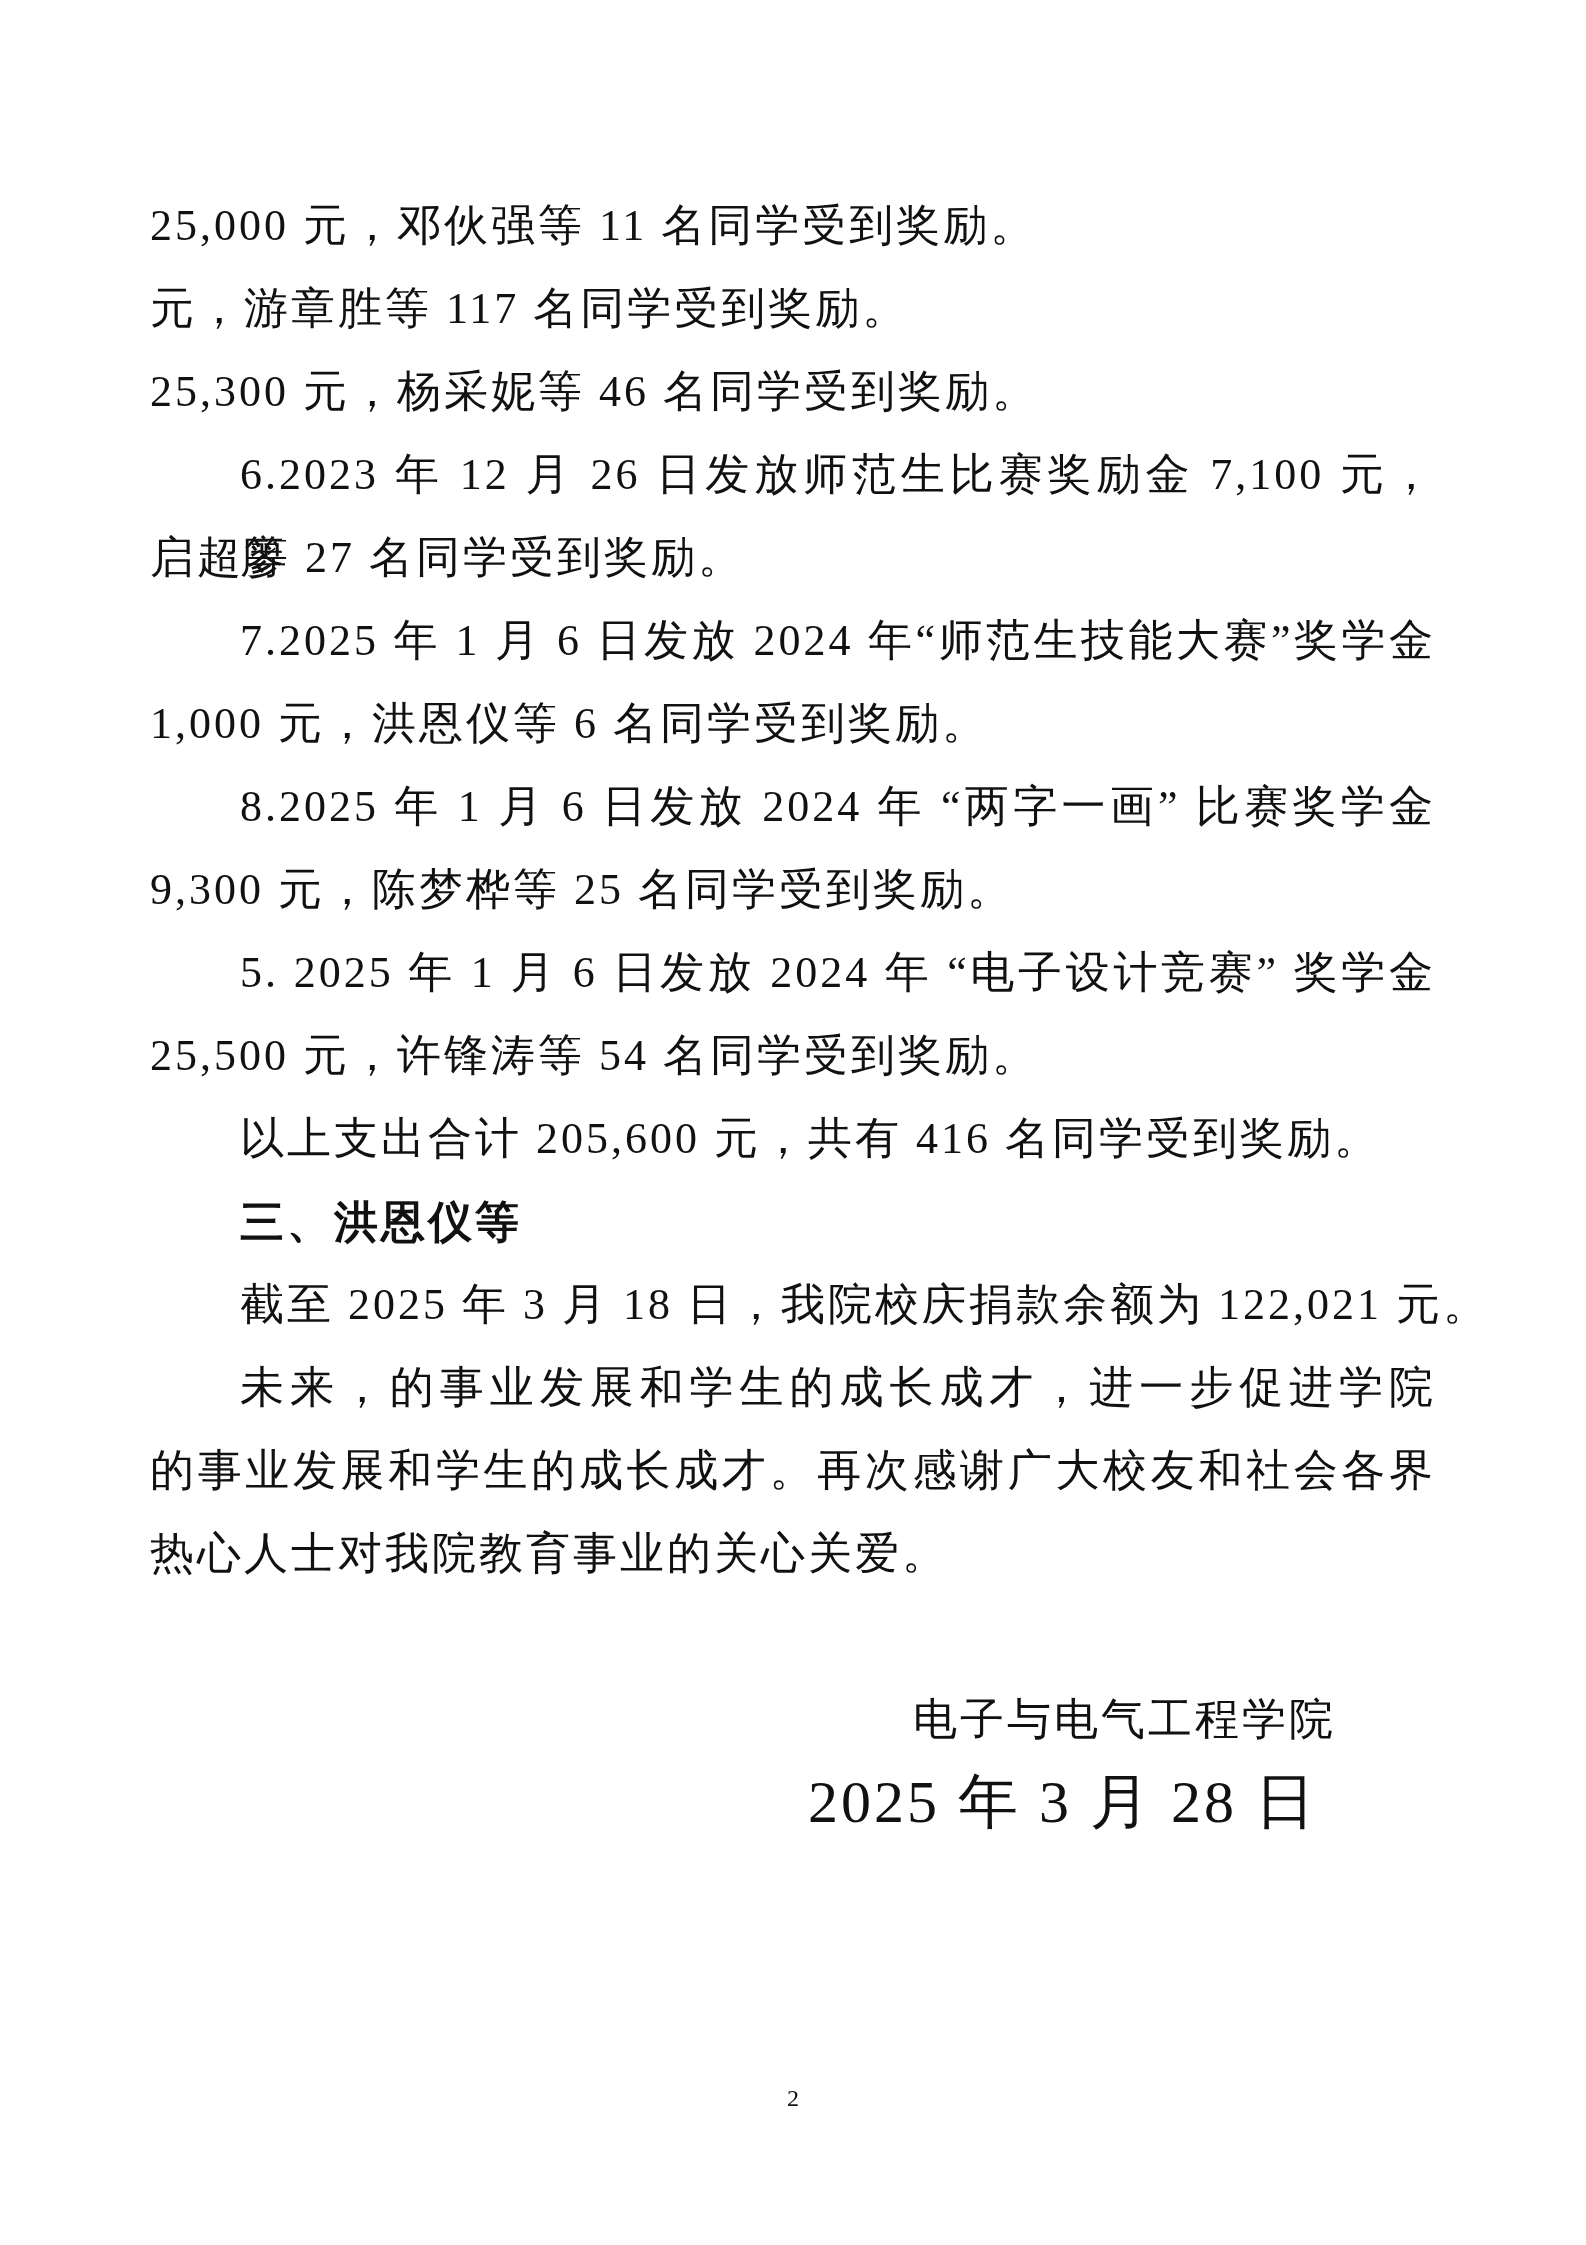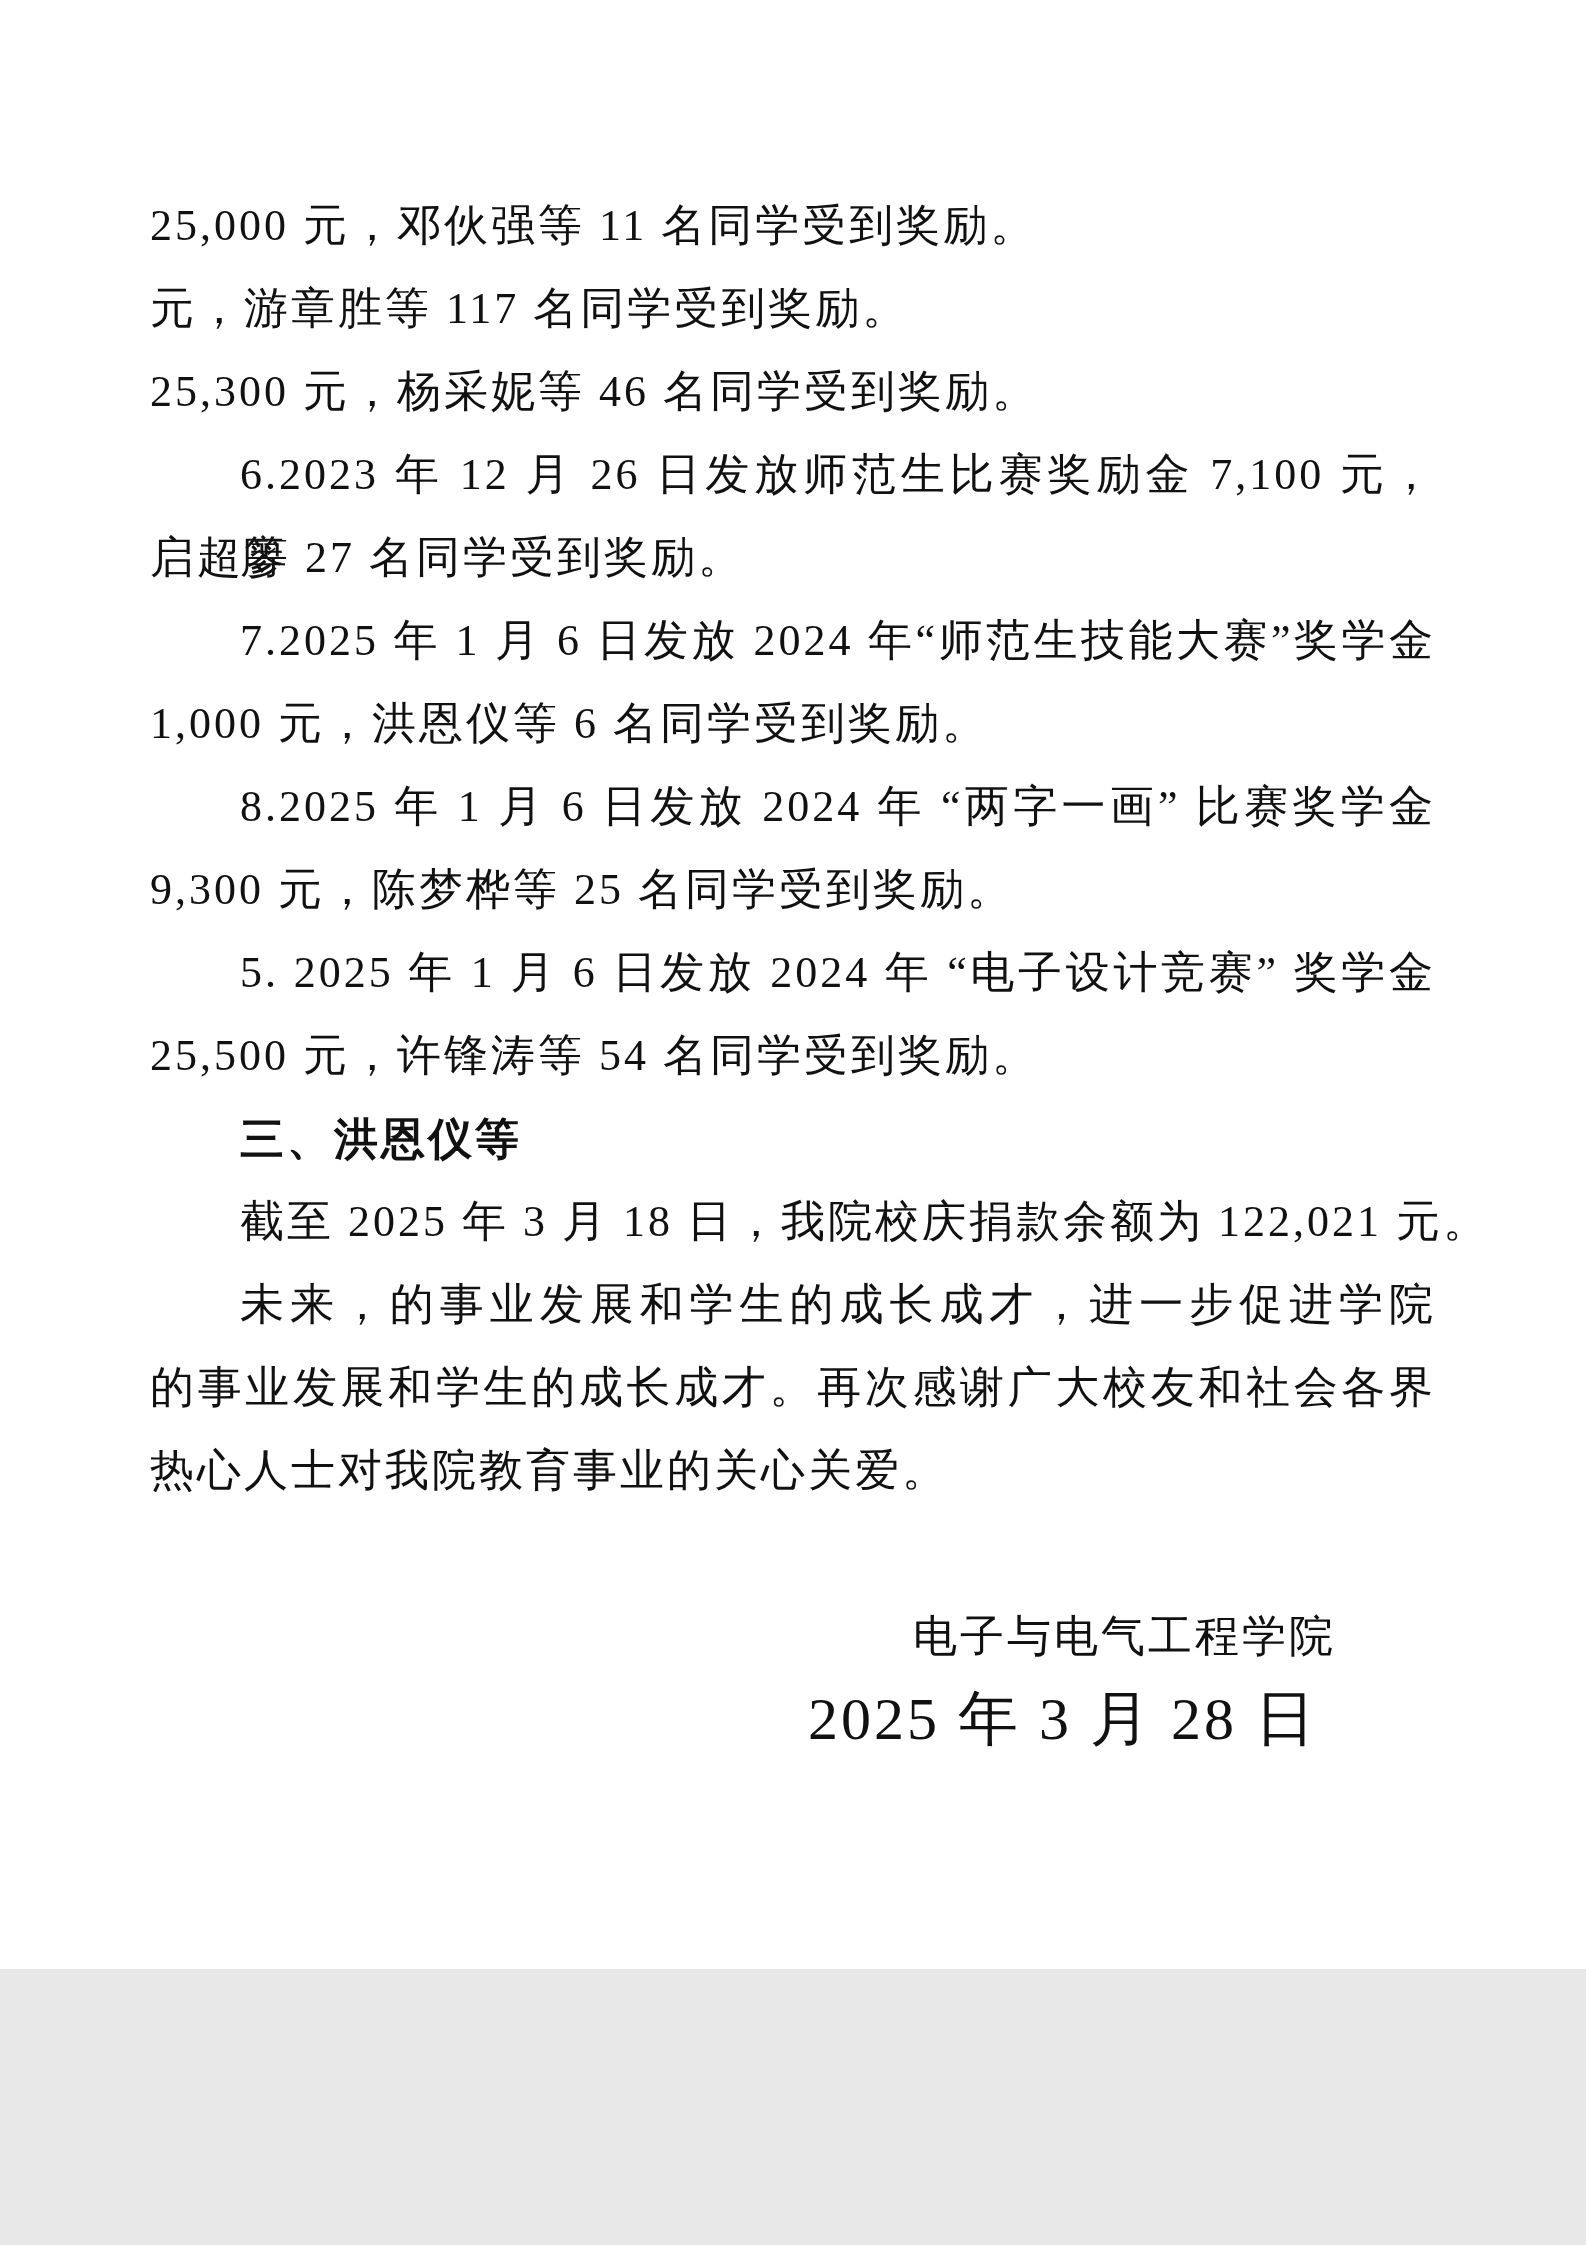--- a/index.html
+++ b/index.html
@@ -1,19 +1,19 @@
 <!DOCTYPE html>
 <html lang="zh"><head>
 <meta charset="utf-8">
 <style>
   html, body { margin: 0; padding: 0; background: #e8e8e8; }
   .page {
     position: relative;
     width: 1586px;
-    height: 1969px;
+    height: 2245px;
     margin: 0 auto;
     background: #ffffff;
     color: #111111;
     font-family: "Liberation Serif", "DejaVu Serif", serif;
     overflow: hidden;
   }
   .content {
     margin: 0 150px;
     padding-top: 184px;
   }
@@ -73,20 +73,21 @@
         <div class="line">元，游章胜等 117 名同学受到奖励。</div>
         <div class="line">25,300 元，杨采妮等 46 名同学受到奖励。</div>
         <div class="line indent justify">6.2023 年 12 月 26 日发放师范生比赛奖励金 7,100 元，廖</div>
         <div class="line">启超等 27 名同学受到奖励。</div>
         <div class="line indent justify">7.2025 年 1 月 6 日发放 2024 年“师范生技能大赛”奖学金</div>
         <div class="line">1,000 元，洪恩仪等 6 名同学受到奖励。</div>
         <div class="line indent justify">8.2025 年 1 月 6 日发放 2024 年 “两字一画” 比赛奖学金</div>
         <div class="line">9,300 元，陈梦桦等 25 名同学受到奖励。</div>
         <div class="line indent justify">5. 2025 年 1 月 6 日发放 2024 年 “电子设计竞赛” 奖学金</div>
         <div class="line">25,500 元，许锋涛等 54 名同学受到奖励。</div>
+        <div class="line indent">以上支出合计 205,600 元，共有 416 名同学受到奖励。</div>
         <div class="line indent heading">三、洪恩仪等</div>
         <div class="line indent">截至 2025 年 3 月 18 日，我院校庆捐款余额为 122,021 元。</div>
         <div class="line indent justify">未来，的事业发展和学生的成长成才，进一步促进学院</div>
         <div class="line justify">的事业发展和学生的成长成才。再次感谢广大校友和社会各界</div>
         <div class="line">热心人士对我院教育事业的关心关爱。</div>
       </div>
     <div class="spacer"></div>
     <div class="sig-org">电子与电气工程学院</div>
     <div class="sig-date">2025 年 3 月 28 日</div>
   </div>

